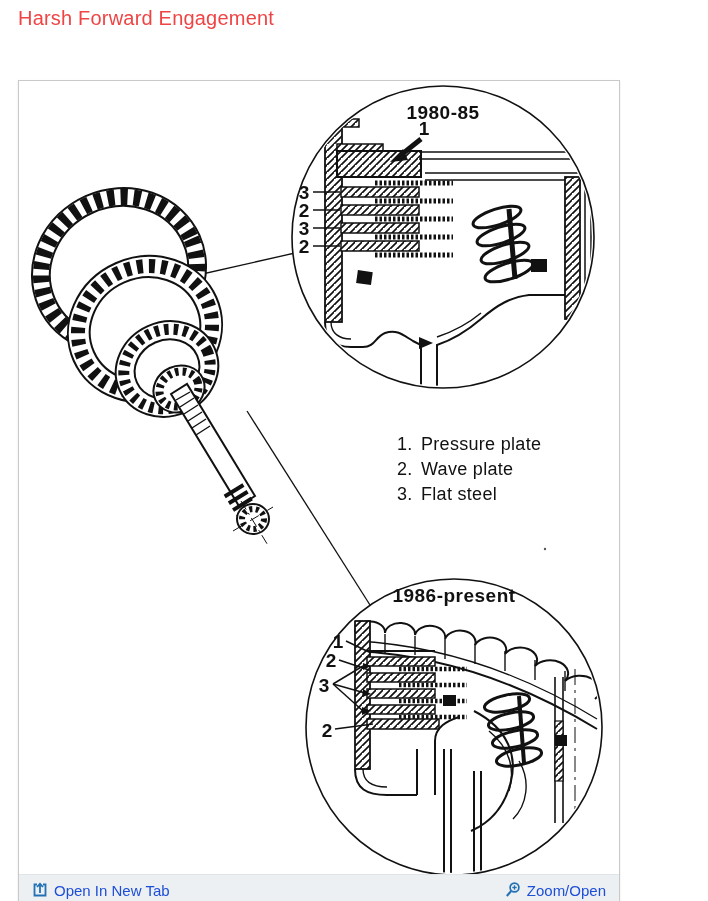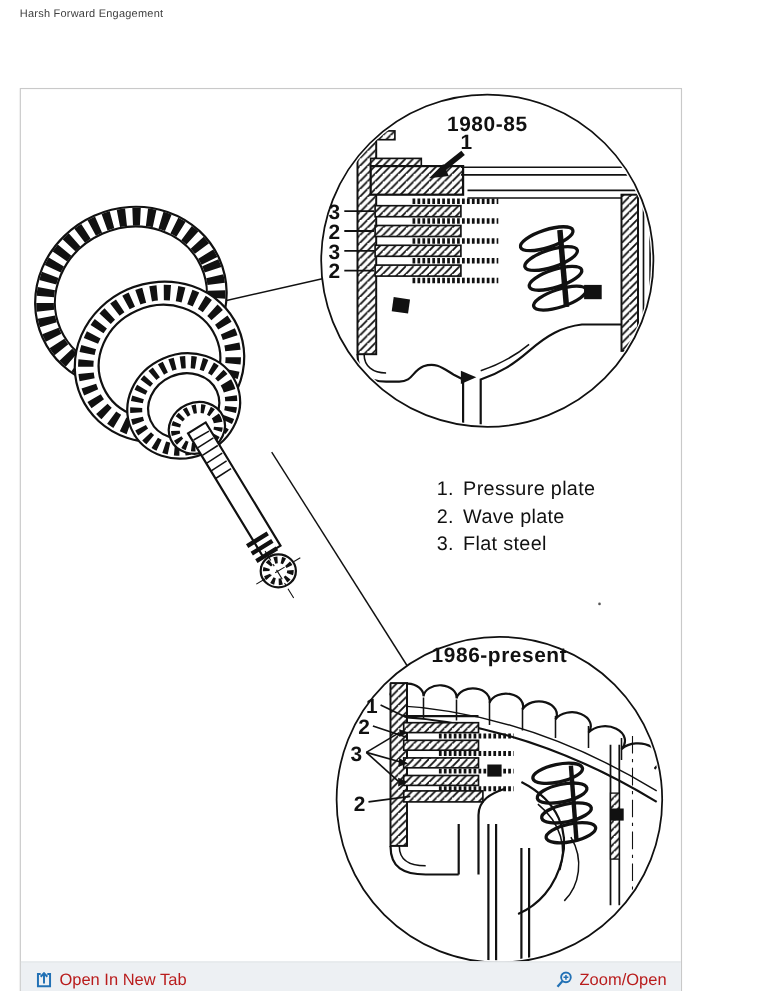--- a/index.html
+++ b/index.html
@@ -3,37 +3,37 @@
 <meta charset="utf-8">
 <style>
   html,body{margin:0;padding:0;}
   body{
     width:708px;height:901px;background:#ffffff;
     font-family:"Liberation Sans",sans-serif;
     position:relative;overflow:hidden;
   }
   .page-title{
     position:absolute;left:18px;top:7px;
-    font-size:10px;color:#404040;letter-spacing:.2px;
+    font-size:20px;color:#ef4444;letter-spacing:.2px;
   }
   .panel{
     position:absolute;left:18px;top:80px;width:600px;height:825px;
     background:#fff;border:1px solid #c9c9c9;
     box-shadow:0 1px 2px rgba(0,0,0,.10);
   }
   .diagram{display:block;}
   .footer-bar{
     position:absolute;left:0;bottom:0;width:100%;height:32px;
     background:#edf0f3;border-top:1px solid #e2e5e8;
     display:flex;align-items:center;justify-content:space-between;
     box-sizing:border-box;padding:0 13px;
   }
   .link{
-    display:flex;align-items:center;gap:6px;
-    color:#b91c1c;text-decoration:none;font-size:15px;cursor:pointer;
+    display:flex;align-items:flex-start;gap:6px;
+    color:#1d4ed8;text-decoration:none;font-size:15px;cursor:pointer;
   }
   .link svg{display:block;}
   svg text{font-family:"Liberation Sans",sans-serif;fill:#111;}
   .callout-title{font-size:19px;font-weight:bold;letter-spacing:.5px;}
   .part-num{font-size:19px;font-weight:bold;}
   .legend-text{font-size:18px;letter-spacing:.3px;}
 </style>
 </head>
 <body>
 

